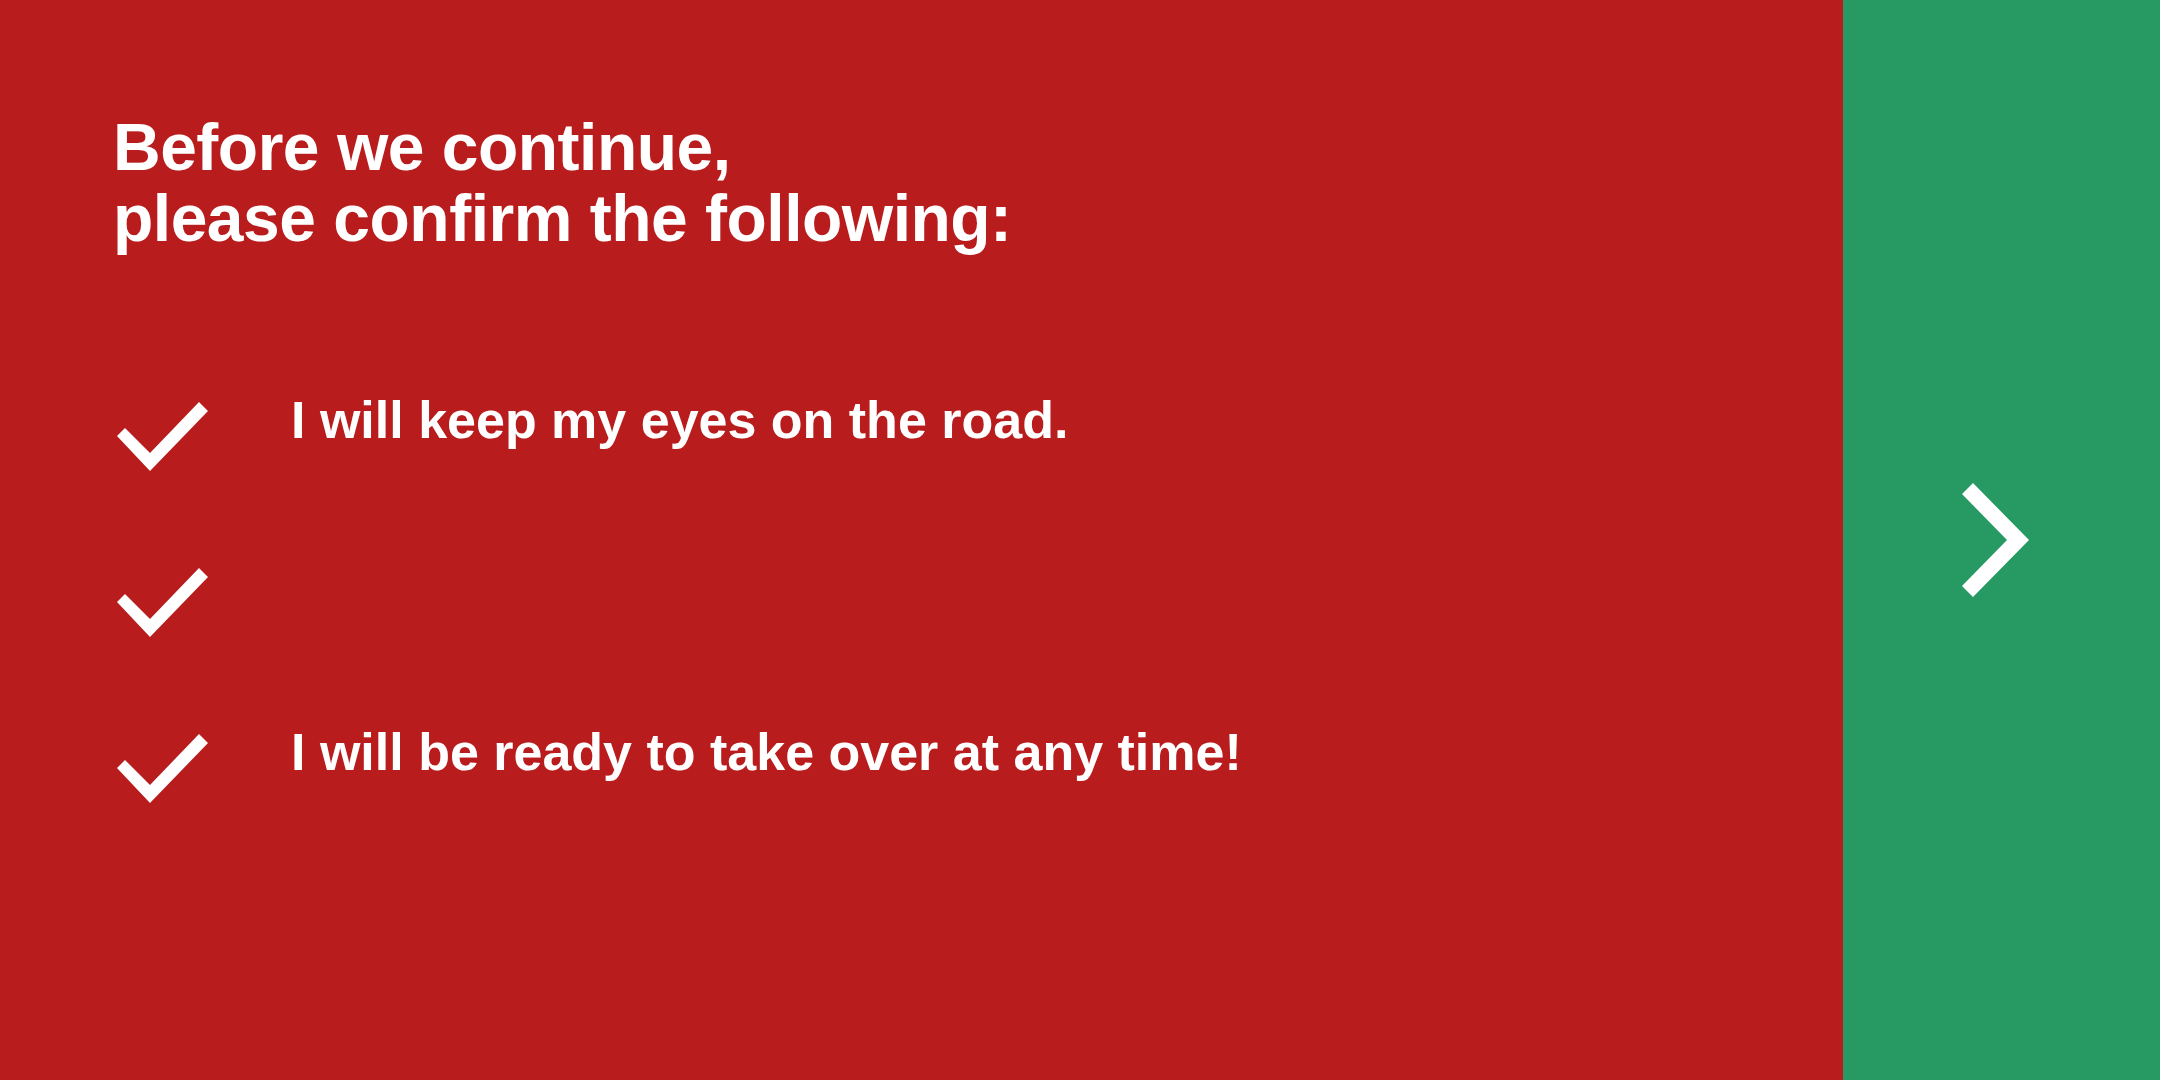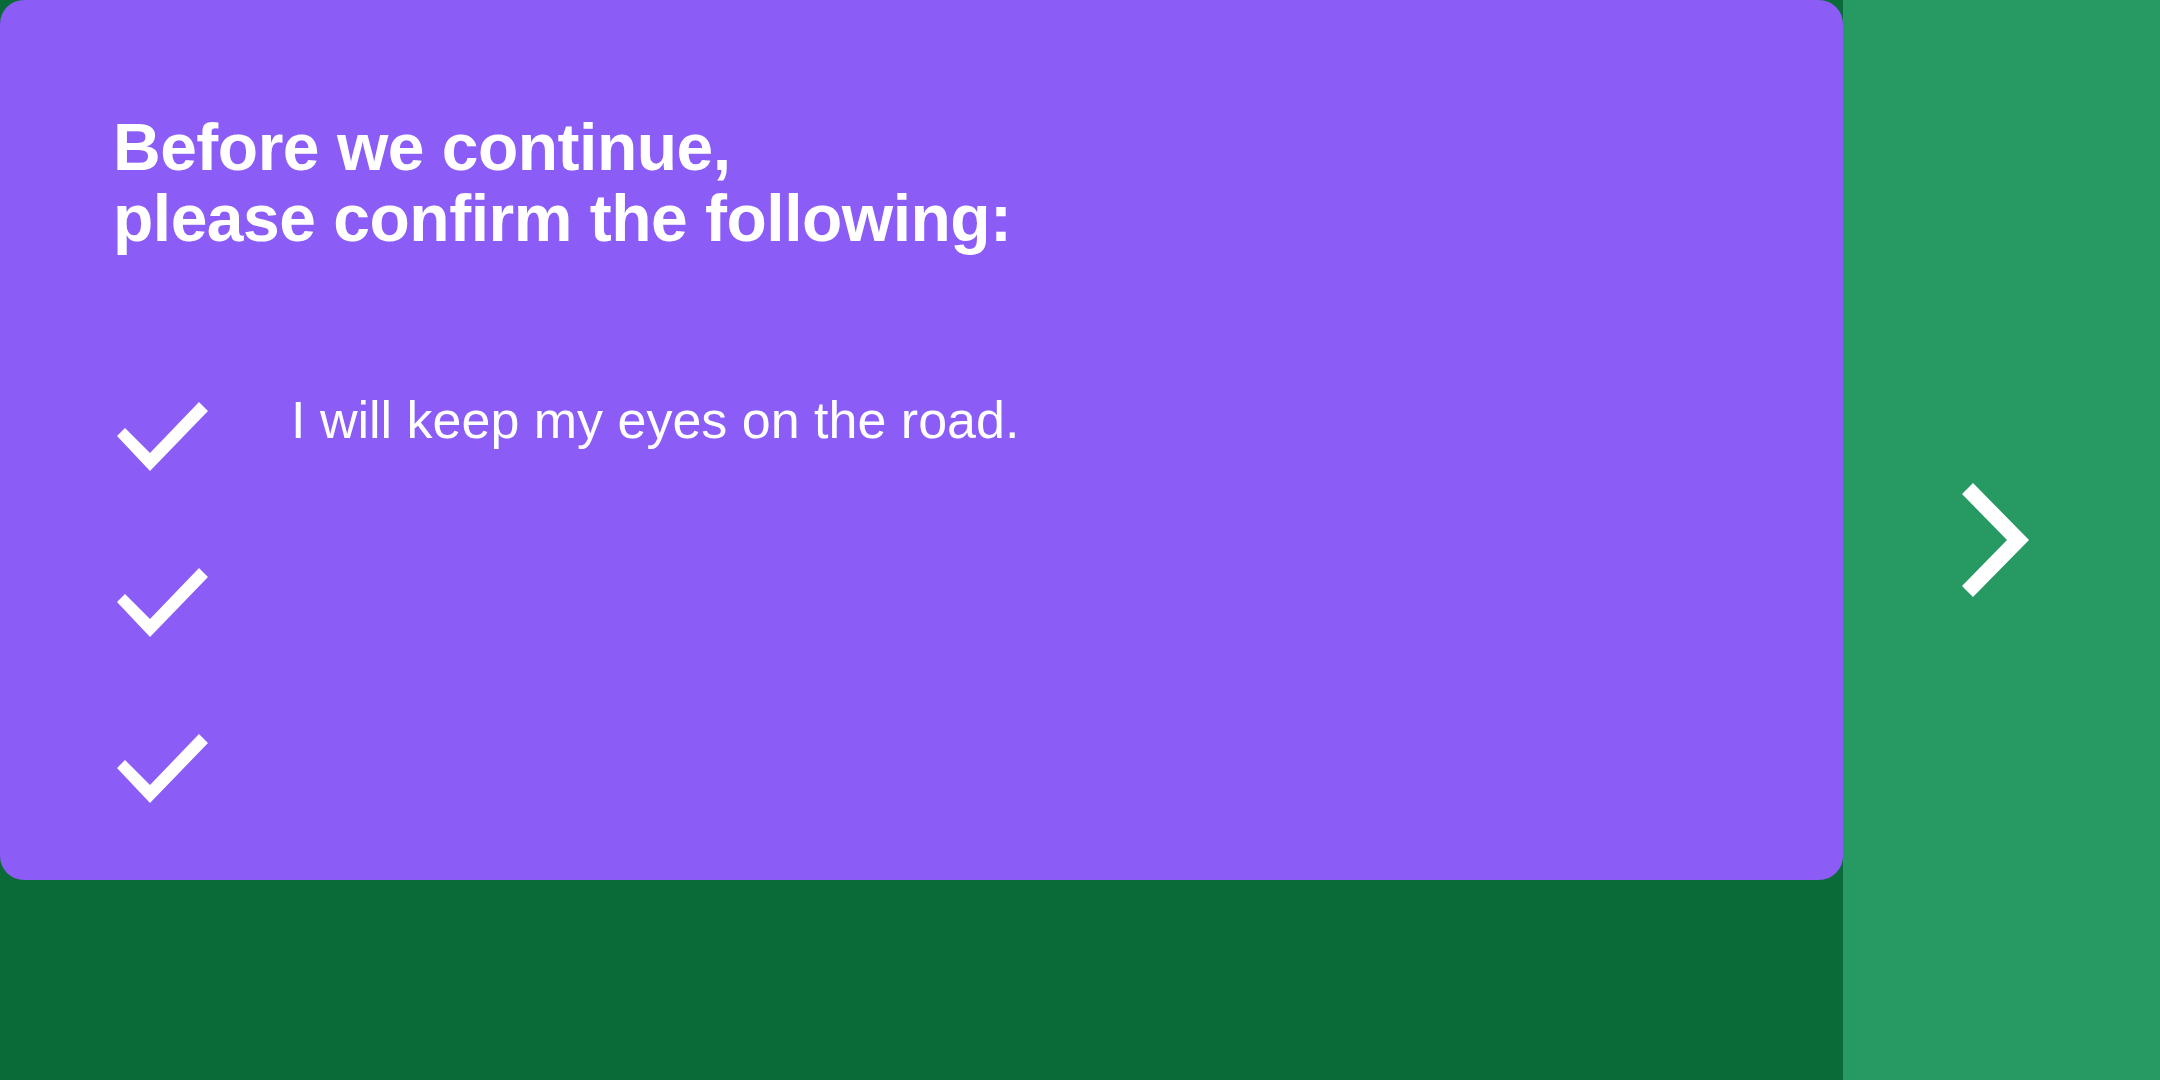--- a/index.html
+++ b/index.html
@@ -21,25 +21,24 @@
     height: 1080px;
     display: flex;
     flex-direction: row;
     align-items: stretch;
   }
 
   
   .main-panel {
     position: relative;
     width: 1843px;
-    height: 880px;
-    background: #8b5cf6;
+    height: 1080px;
+    background: #b91c1c;
     box-sizing: border-box;
     flex: 0 0 1843px;
-    border-radius: 24px;
   }
 
   .heading {
     position: absolute;
     left: 113px;
     top: 112px;
     margin: 0;
     color: #ffffff;
     font-size: 66px;
     font-weight: 700;
@@ -77,21 +76,21 @@
   .check-icon svg {
     display: block;
     width: 100px;
     height: 92px;
   }
 
   .check-label {
     display: block;
     color: #ffffff;
     font-size: 52px;
-    font-weight: 400;
+    font-weight: 700;
     line-height: 1.0;
     letter-spacing: 0px;
     margin-top: 12px;
     white-space: nowrap;
   }
 
   
   .side-panel {
     position: relative;
     width: 317px;
@@ -144,20 +143,21 @@
           </svg>
         </span>
       </li>
 
       <li class="check-row">
         <span class="check-icon">
           <svg viewBox="0 0 100 92" xmlns="http://www.w3.org/2000/svg" aria-hidden="true">
             <path d="M4 48 L12 40 L37 65 L86 14 L95 23 L37 83 Z" fill="#ffffff"></path>
           </svg>
         </span>
+        <span class="check-label">I will be ready to take over at any time!</span>
       </li>
 
     </ul>
   </section>
 
   <aside class="side-panel">
     <span class="next-chevron">
       <svg viewBox="0 0 110 130" xmlns="http://www.w3.org/2000/svg" aria-hidden="true">
         <path d="M26 8 L15 19 L60 65 L15 111 L26 122 L82 65 Z" fill="#ffffff"></path>
       </svg>

